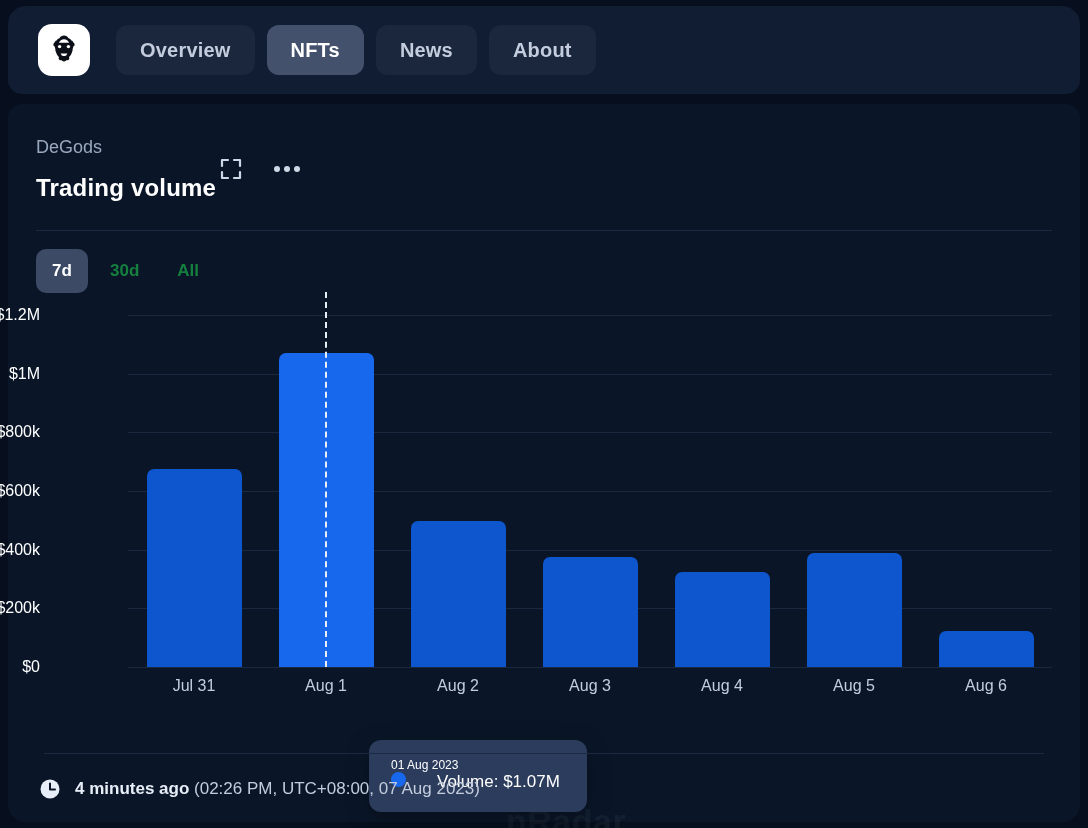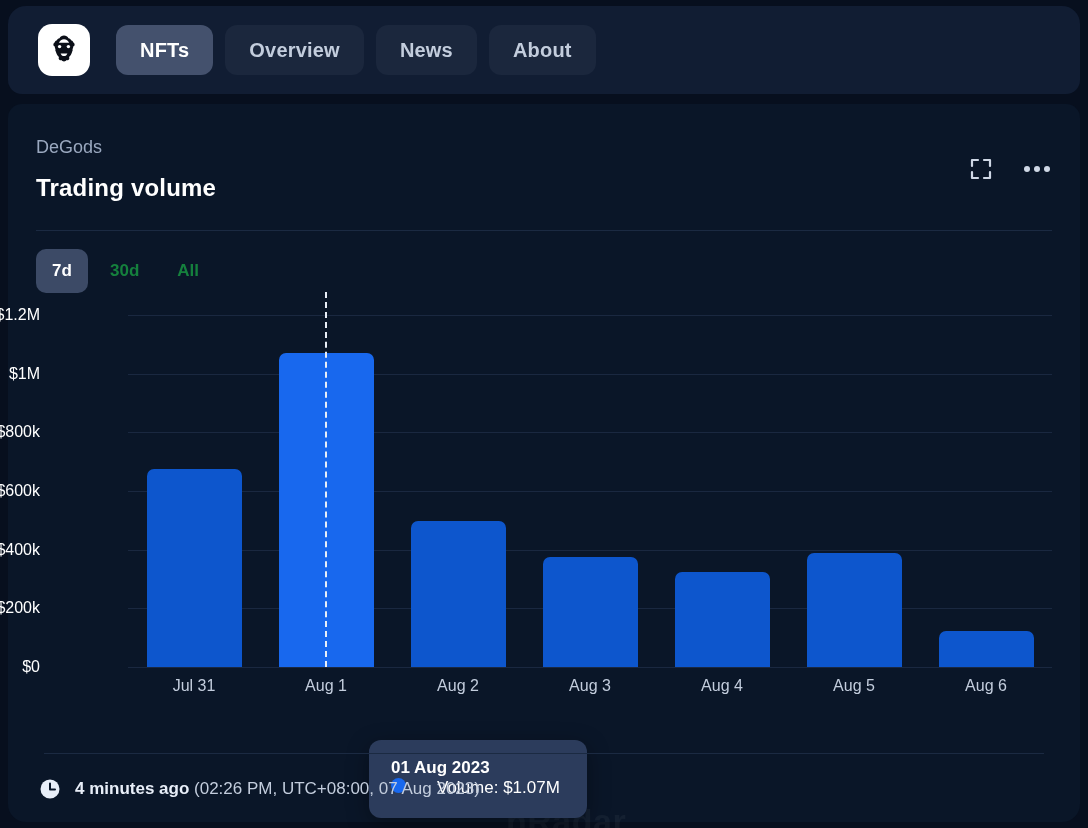--- a/index.html
+++ b/index.html
@@ -57,21 +57,20 @@
     width: 1072px; height: 718px;
     background: #0a1628;
     border-radius: 14px 14px 18px 18px;
     padding: 0 28px;
   }
 
   .card-head {
     padding-top: 30px;
     display: flex;
     align-items: flex-start;
-    justify-content: space-between;
   }
   .collection { font-size: 18px; color: #9aa8bf; line-height: 1.45; }
   .chart-title {
     font-size: 24px; font-weight: bold; color: #ffffff;
     margin-top: 14px; letter-spacing: .2px;
   }
   .head-actions { display: flex; align-items: center; gap: 26px; padding-top: 20px; }
   .icon-btn {
     background: none; border: none; cursor: pointer;
     display: flex; align-items: center; justify-content: center;
@@ -177,21 +176,21 @@
   
   .tooltip {
     position: absolute;
     left: 333px; top: 425px;
     width: 218px;
     background: #2c3c5c;
     border-radius: 12px;
     padding: 18px 20px 20px 22px;
     box-shadow: 0 6px 22px rgba(0,0,0,.35);
   }
-  .tt-date { font-size: 17px; font-weight: bold; color: #ffffff; }
+  .tt-date { font-size: 12px; font-weight: normal; color: #ffffff; }
   .tt-row { display: flex; align-items: flex-start; gap: 31px; }
   .tt-dot { width: 15px; height: 15px; border-radius: 50%; background: #1868ee; flex: 0 0 auto; }
   .tt-text { font-size: 17px; color: #ffffff; white-space: nowrap; }
 
   
   .foot-divider {
     position: absolute;
     left: 36px; right: 36px; bottom: 68px;
     height: 1px; background: #1b2a42;
   }
@@ -215,22 +214,22 @@
       </g>
       <g fill="#ffffff">
         <path d="M17 6.2c-2.3 0-4.3 1.5-5.1 3.6h10.2C21.3 7.7 19.3 6.2 17 6.2z"></path>
         <circle cx="12.6" cy="13.6" r="1.7"></circle>
         <circle cx="21.4" cy="13.6" r="1.7"></circle>
         <path d="M13.6 20.4h6.8c-.5 1.6-1.9 2.7-3.4 2.7s-2.9-1.1-3.4-2.7z"></path>
       </g>
     </svg>
   </div>
   <div class="nav-tabs">
+    <button class="tab">Overview</button>
     <button class="tab active">NFTs</button>
-    <button class="tab">Overview</button>
     <button class="tab">News</button>
     <button class="tab">About</button>
   </div>
 </div>
 
 <div class="card">
 
   <div class="card-head">
     <div>
       <div class="collection">DeGods</div>

